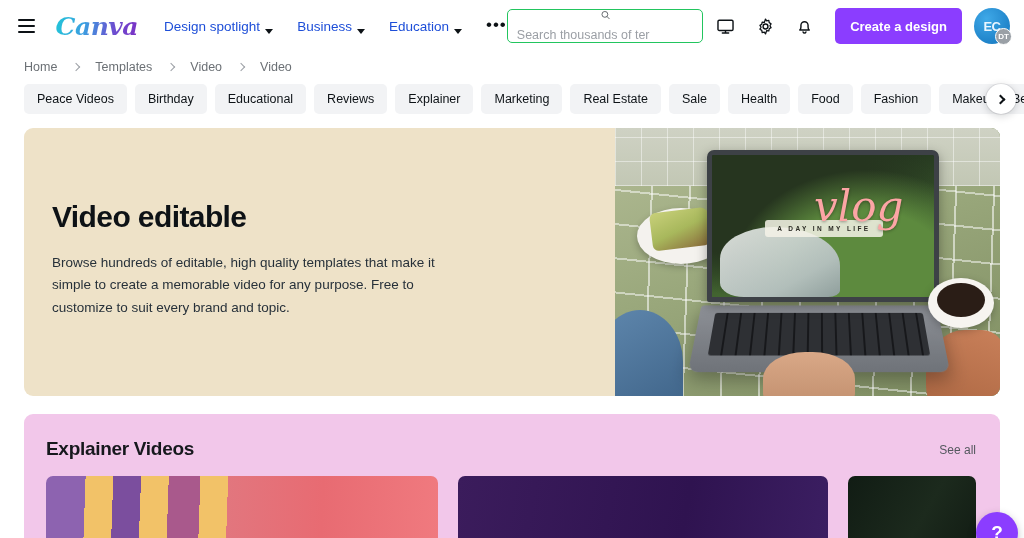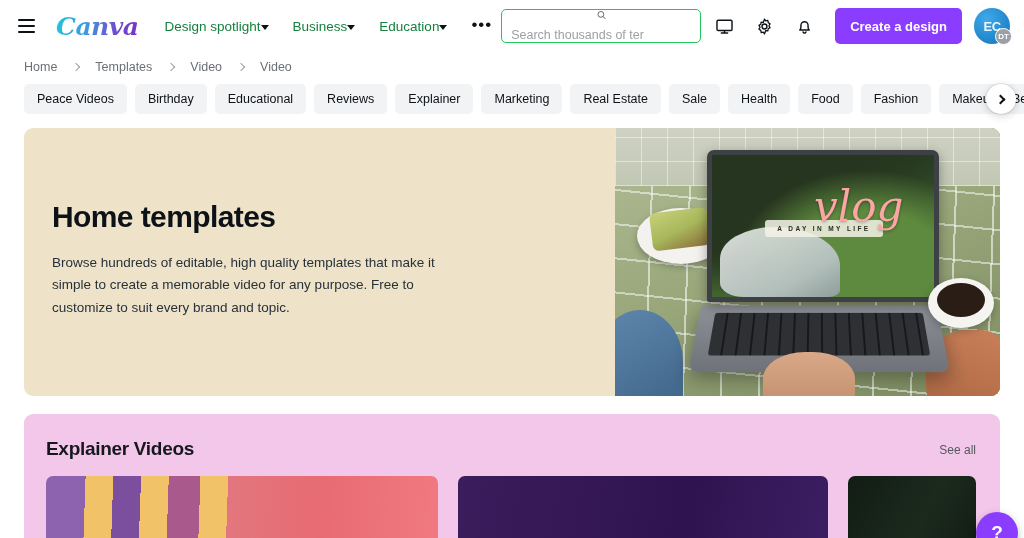--- a/index.html
+++ b/index.html
@@ -42,22 +42,23 @@
     -webkit-background-clip: text;
     background-clip: text;
     color: transparent;
     -webkit-text-fill-color: transparent;
     margin-right: 26px;
     cursor: pointer;
     line-height: 1;
   }
   .navitem {
     font-size: 13.5px;
-    color: #15803d;
-    display: flex; align-items: center;
+    color: #1d4ed8;
+    display: flex; align-items: flex-end;
+    gap: 5px;
     margin-right: 24px;
     cursor: pointer;
     white-space: nowrap;
   }
   .caret {
     width: 0; height: 0;
     border-left: 4px solid transparent;
     border-right: 4px solid transparent;
     border-top: 5px solid #0d1216;
     margin-top: 2px;
@@ -512,21 +513,21 @@
   </div>
   <div class="chip-next">
     <i class="chev-r"></i>
   </div>
 </div>
 
 <div class="content">
 
   <div class="hero">
     <div class="hero-left">
-      <div class="hero-title">Home templates</div>
+      <div class="hero-title">Video editable</div>
       <div class="hero-desc">Browse hundreds of editable, high quality templates that make it simple to create a memorable video for any purpose. Free to customize to suit every brand and topic.</div>
     </div>
 
     <div class="hero-right">
       <div class="tiletable"></div>
       <div class="wall"></div>
       <div class="plate"></div>
       <div class="toast"></div>
       <div class="shoulder"></div>
       <div class="arm-r"></div>

